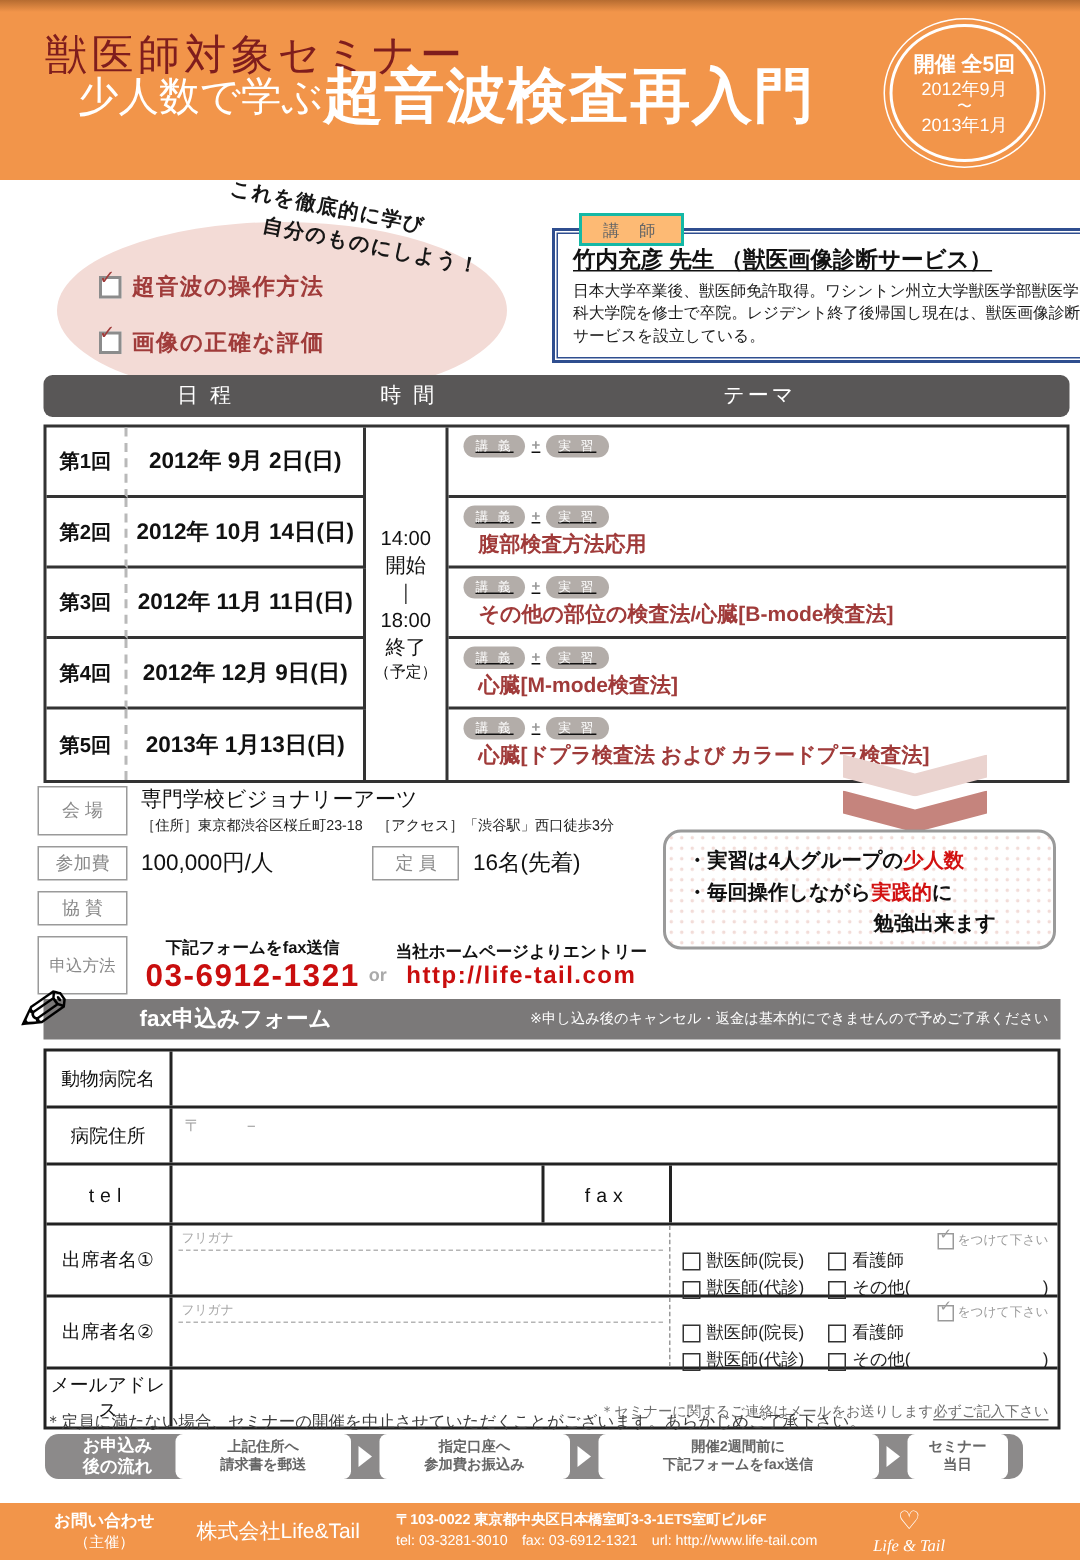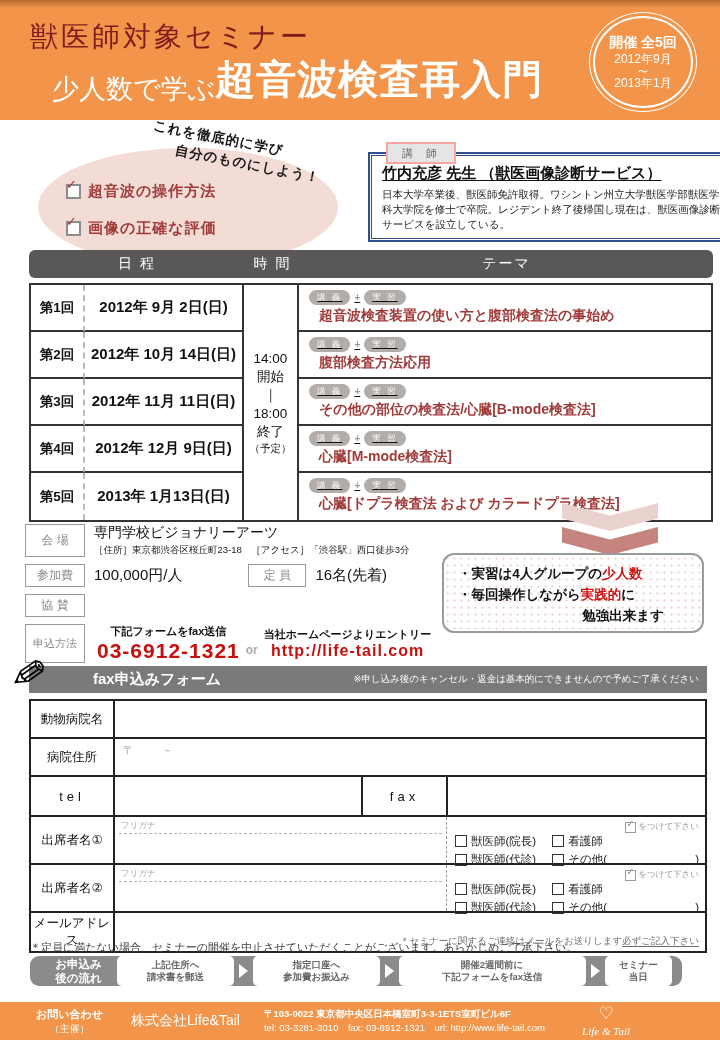--- a/index.html
+++ b/index.html
@@ -4,21 +4,21 @@
 <style>
   html,body{margin:0;padding:0;background:#e8e8e8;}
   .page{position:relative;width:720px;height:1040px;background:#fff;margin:0 auto;overflow:hidden;
         font-family:"Liberation Sans","DejaVu Sans",sans-serif;color:#111;}
 
   
   .hero{position:absolute;left:0;top:0;width:720px;height:120px;background:#F2954A;}
   .hero::before{content:"";position:absolute;left:0;top:0;right:0;height:8px;
                 background:linear-gradient(180deg,rgba(70,30,0,.35),rgba(70,30,0,0));}
   .hero-eyebrow{position:absolute;left:30px;top:18px;font-size:28px;letter-spacing:3px;color:#7f1d1d;}
-  .hero-title{position:absolute;left:52px;top:52px;display:flex;align-items:flex-end;color:#fff;white-space:nowrap;}
+  .hero-title{position:absolute;left:52px;top:36px;display:flex;align-items:center;color:#fff;white-space:nowrap;}
   .hero-title .pre{font-size:27px;}
   .hero-title .main{font-size:40px;font-weight:bold;letter-spacing:1px;}
   .hero-badge{position:absolute;left:589px;top:12px;width:106px;height:98px;border:1px solid #fff;border-radius:50%;
               display:flex;flex-direction:column;align-items:center;justify-content:center;color:#fff;text-align:center;}
   .hero-badge::after{content:"";position:absolute;inset:3px;border:2px solid #fff;border-radius:50%;}
   .hero-badge .b1{font-size:14px;font-weight:bold;}
   .hero-badge .b2,.hero-badge .b3{font-size:12px;line-height:1.25;}
   .hero-badge .tl{font-size:10px;line-height:.9;}
 
   
@@ -28,21 +28,21 @@
   .handwrite .hw2{margin-left:26px;}
   .promo-checks{position:absolute;left:66px;top:182px;}
   .promo-check{display:flex;align-items:center;margin-bottom:18px;}
   .cbx{position:relative;width:11px;height:11px;border:2px solid #8c8c8c;background:#fff;margin-right:7px;flex:0 0 auto;}
   .cbx::after{content:"✓";position:absolute;left:-2px;top:-9px;font-size:13px;font-weight:bold;color:#A03B3A;}
   .promo-check .txt{font-size:15px;font-weight:bold;color:#A03B3A;letter-spacing:1px;}
 
   
   .lecturer{position:absolute;left:368px;top:152px;width:342px;border:2px solid #2F4E8F;background:#fff;
             box-shadow:inset 0 0 0 1px #fff,inset 0 0 0 2px #2F4E8F;padding:10px 10px 8px 12px;}
-  .lect-tab{position:absolute;left:16px;top:-12px;background:#e5e5e5;border:2px solid #fca5a5;color:#666;
+  .lect-tab{position:absolute;left:16px;top:-12px;background:#fdba74;border:2px solid #14b8a6;color:#666;
             font-size:11px;letter-spacing:5px;padding:2px 12px 1px 14px;}
   .lect-name{font-size:15px;font-weight:bold;text-decoration:underline;text-underline-offset:2px;margin-bottom:4px;white-space:nowrap;}
   .lect-bio{font-size:10.5px;line-height:1.42;color:#1a1a1a;}
 
   
   .schedule{position:absolute;left:29px;top:250px;width:684px;}
   .sch-head{height:28px;background:#595757;border-radius:6px;display:flex;align-items:center;color:#fff;
             font-size:14px;letter-spacing:2px;}
   .sch-head .h1{width:216px;text-align:center;}
   .sch-head .h2{width:55px;text-align:center;}
@@ -207,21 +207,20 @@
         <span>18:00</span>
         <span>終了</span>
         <span class="small">（予定）</span>
       </div>
       <div class="sch-theme" style="grid-row:1">
         <div class="badges">
           <span class="pill">講 義</span>
           <span class="plus">+</span>
           <span class="pill">実 習</span>
         </div>
-        <div class="ttl">超音波検査装置の使い方と腹部検査法の事始め</div>
       </div>
 
       <div class="sch-no" style="grid-row:2">第2回</div>
       <div class="sch-date" style="grid-row:2">2012年 10月 14日(日)</div>
       <div class="sch-theme" style="grid-row:2">
         <div class="badges">
           <span class="pill">講 義</span>
           <span class="plus">+</span>
           <span class="pill">実 習</span>
         </div>

